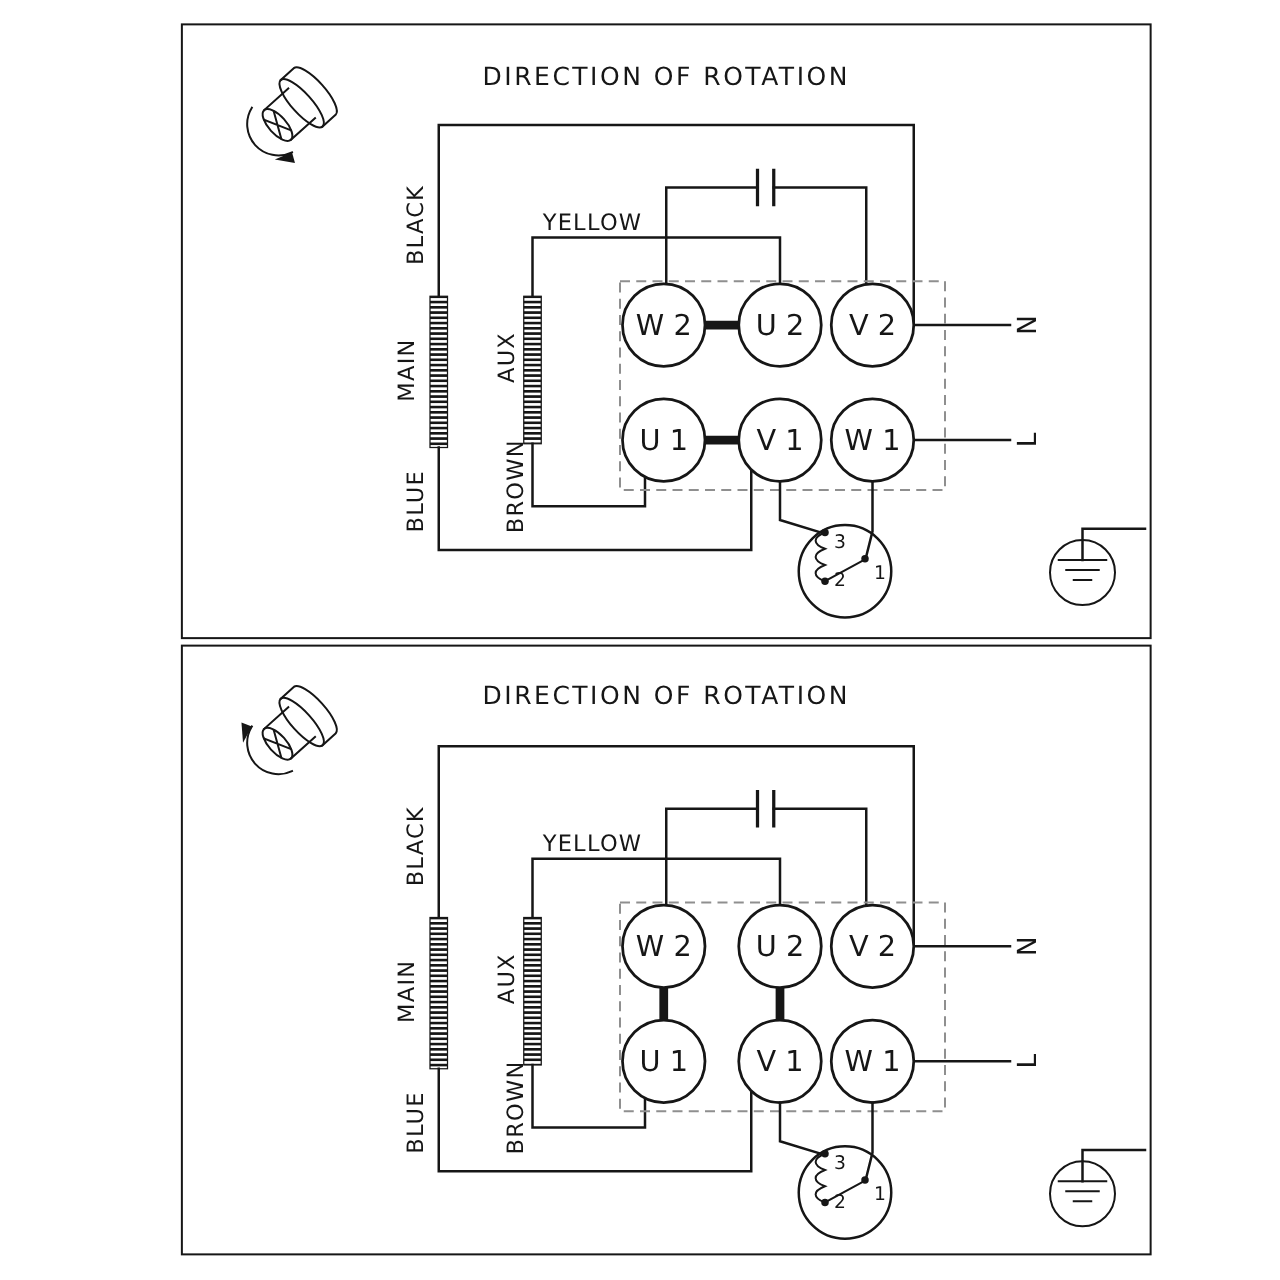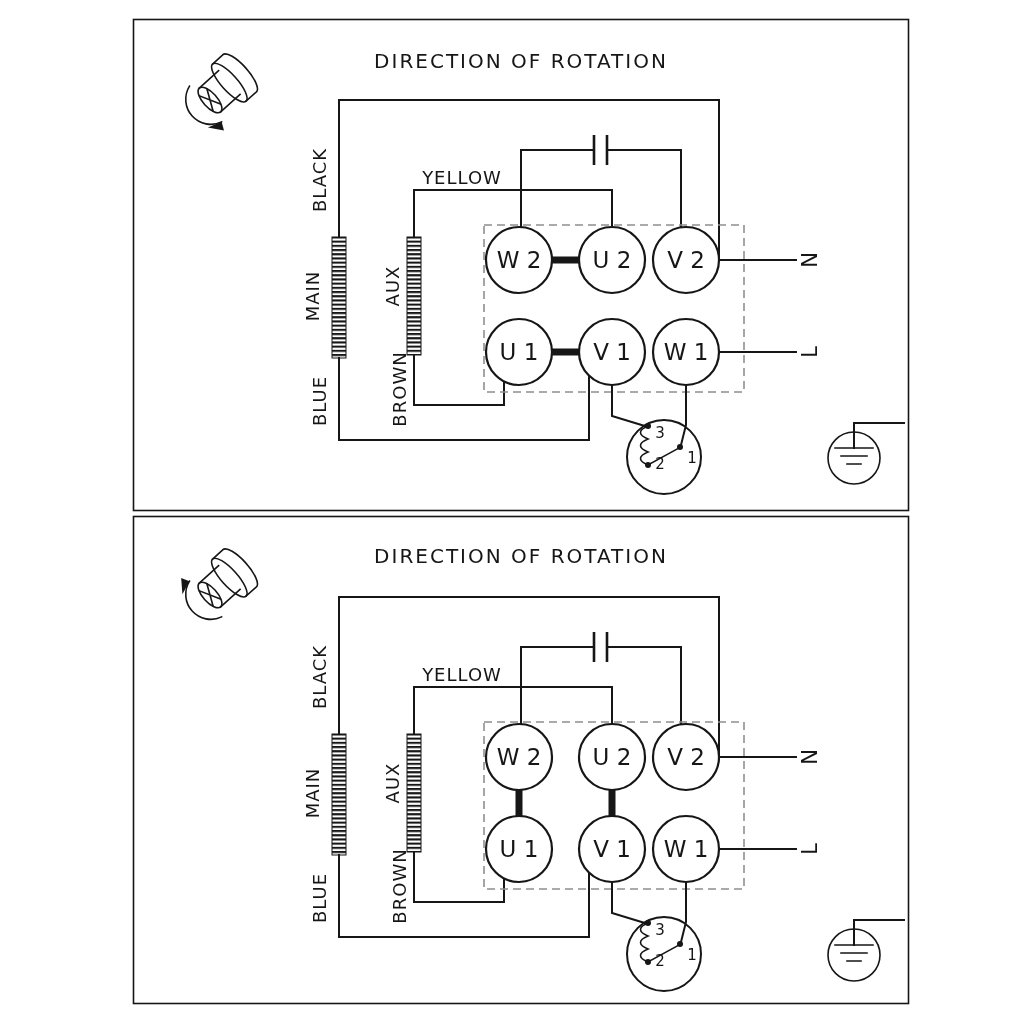--- a/index.html
+++ b/index.html
@@ -1,18 +1,18 @@
 <!DOCTYPE html>
 <html><head>
 <meta charset="utf-8">
 <style>
   html,body { margin:0; padding:0; background:#fff; }
   .canvas { position:relative; width:1024px; height:1024px; background:#fff;
             font-family:"DejaVu Sans", sans-serif; overflow:hidden; }
-  .panel { position:absolute; left:111px;padding-left:21px; }
+  .panel { position:absolute; left:123px;padding-left:21px; }
   #panel-top { top:18px; }
   #panel-bottom { top:515px; }
   svg { display:block; }
   .w    { stroke:#161616; stroke-width:2; fill:none; stroke-linecap:square; stroke-linejoin:miter; }
   .thin { stroke-width:1.6; }
   .plates { stroke:#161616; stroke-width:2.6; fill:none; }
   .link { stroke:#161616; stroke-width:7; fill:none; }
   .dash { stroke:#8f8f8f; stroke-width:1.6; fill:none; stroke-dasharray:8 5; }
   .node { fill:#fff; stroke:#161616; stroke-width:2.2; }
   .dot  { fill:#161616; stroke:none; }

